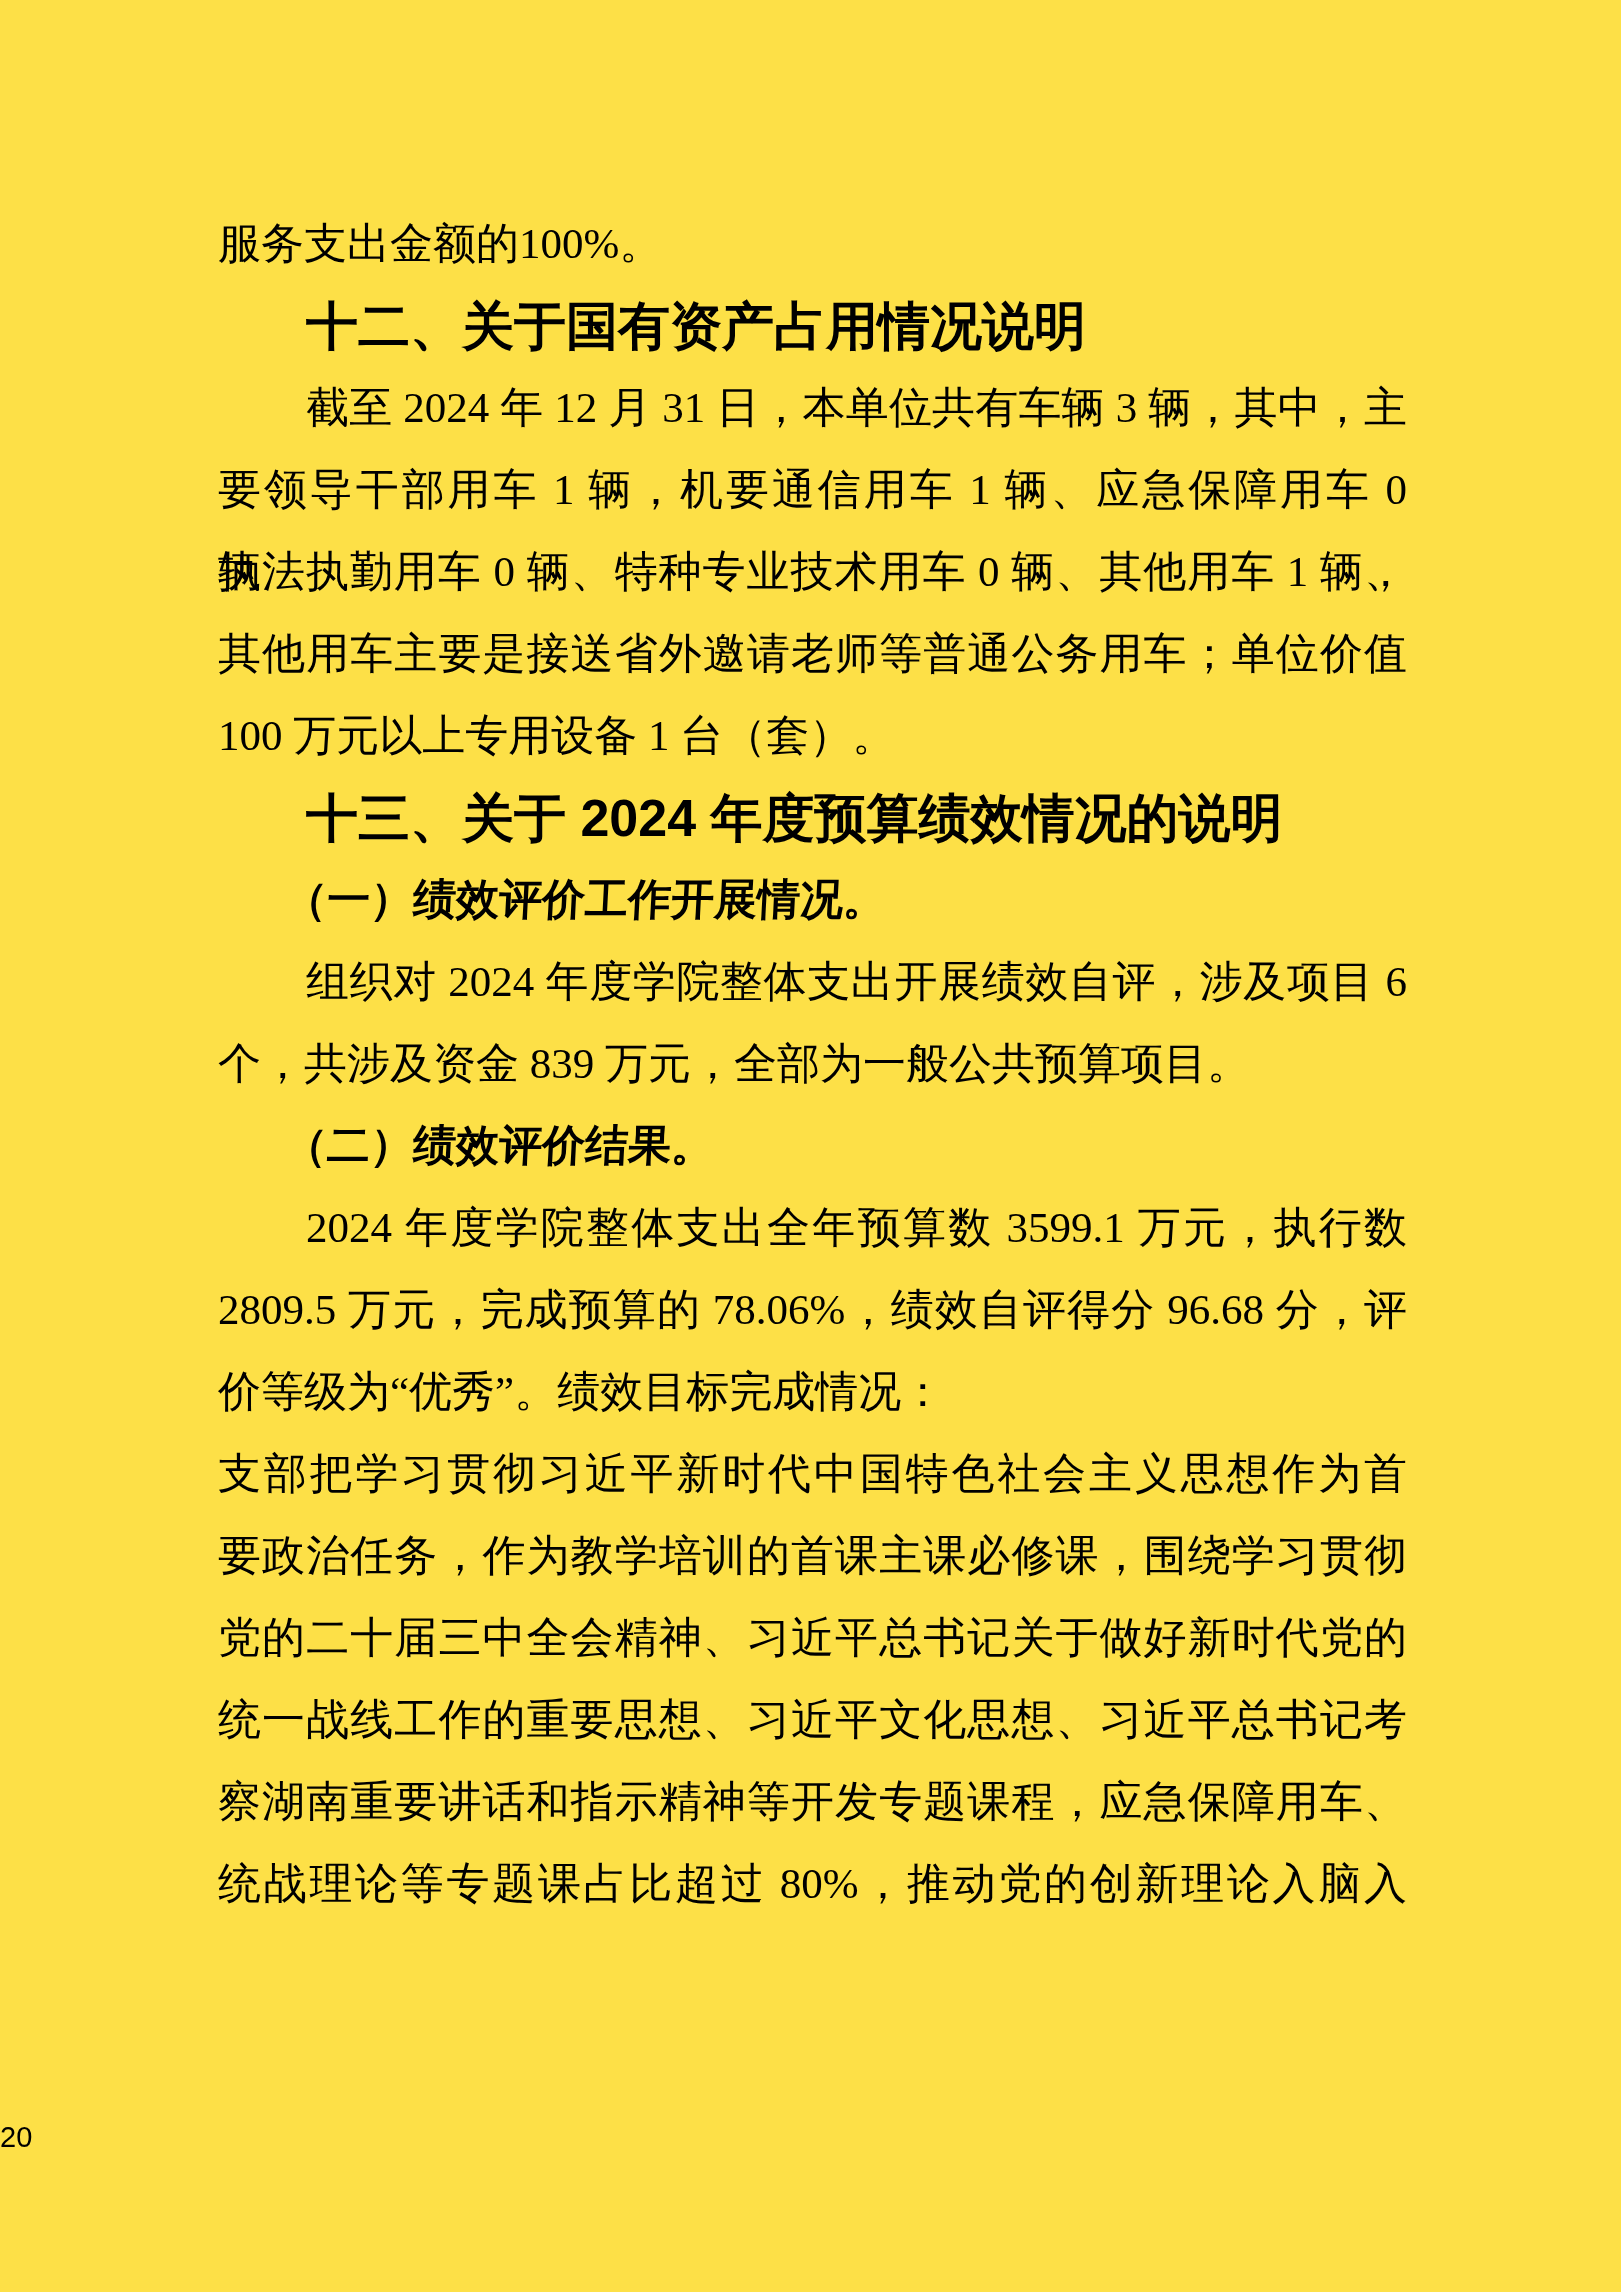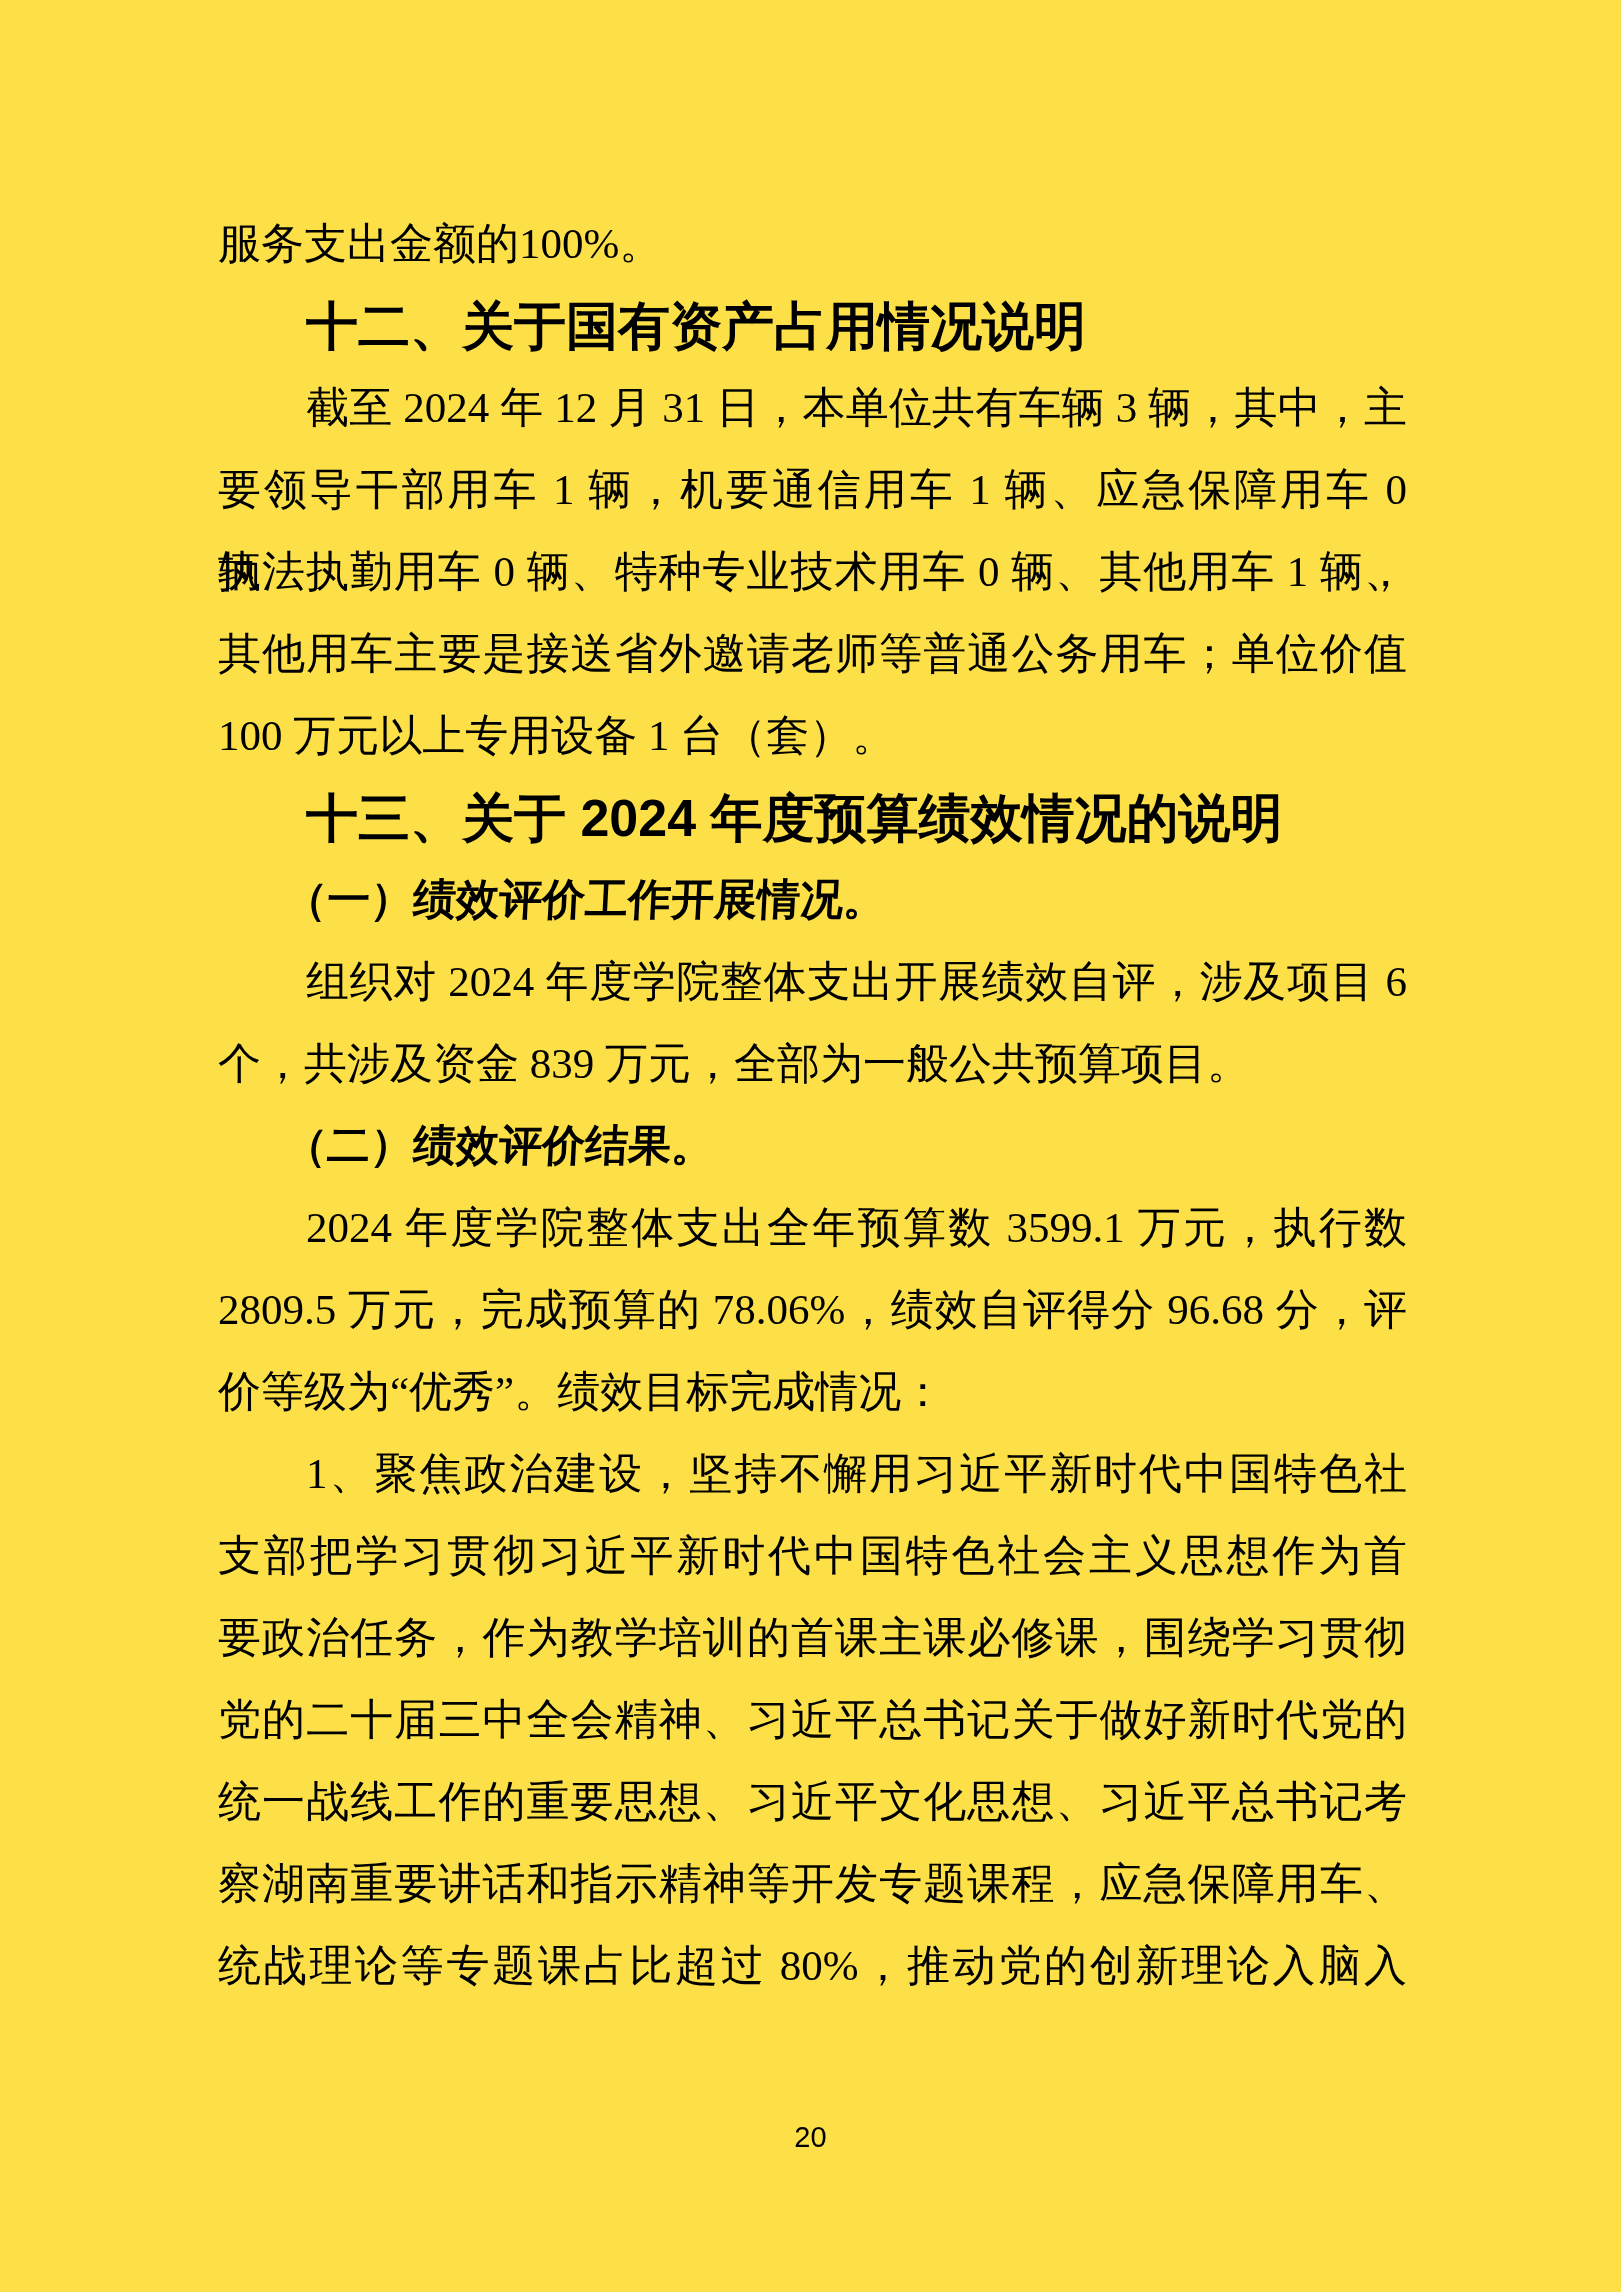--- a/index.html
+++ b/index.html
@@ -48,21 +48,20 @@
   .line.subheading {
     font-weight: 700;
     transform: skewX(-3deg);
     transform-origin: 0 100%;
   }
   .page-num {
     position: absolute;
     top: 2119px;
     left: 0;
     width: 100%;
-    text-align: center;
     font-family: "Liberation Sans", "DejaVu Sans", sans-serif;
     font-size: 29px;
     line-height: 37px;
     color: #000000;
   }
 </style>
 </head>
 <body>
 
 <div class="page">
@@ -75,21 +74,20 @@
       <div class="line justify">其他用车主要是接送省外邀请老师等普通公务用车；单位价值</div>
       <div class="line">100 万元以上专用设备 1 台（套）。</div>
       <div class="line heading indent">十三、关于 2024 年度预算绩效情况的说明</div>
       <div class="line subheading indent-sub">（一）绩效评价工作开展情况。</div>
       <div class="line indent justify">组织对 2024 年度学院整体支出开展绩效自评，涉及项目 6</div>
       <div class="line">个，共涉及资金 839 万元，全部为一般公共预算项目。</div>
       <div class="line subheading indent-sub">（二）绩效评价结果。</div>
       <div class="line indent justify">2024 年度学院整体支出全年预算数 3599.1 万元，执行数</div>
       <div class="line justify">2809.5 万元，完成预算的 78.06%，绩效自评得分 96.68 分，评</div>
       <div class="line">价等级为“优秀”。绩效目标完成情况：</div>
-      <div class="line indent justify">1、聚焦政治建设，坚持不懈用习近平新时代中国特色社</div>
       <div class="line justify">支部把学习贯彻习近平新时代中国特色社会主义思想作为首</div>
       <div class="line justify">要政治任务，作为教学培训的首课主课必修课，围绕学习贯彻</div>
       <div class="line justify">党的二十届三中全会精神、习近平总书记关于做好新时代党的</div>
       <div class="line justify">统一战线工作的重要思想、习近平文化思想、习近平总书记考</div>
       <div class="line justify">察湖南重要讲话和指示精神等开发专题课程，应急保障用车、</div>
       <div class="line justify">统战理论等专题课占比超过 80%，推动党的创新理论入脑入</div>
     </div>
   <div class="page-num">20</div>
 </div>
 

